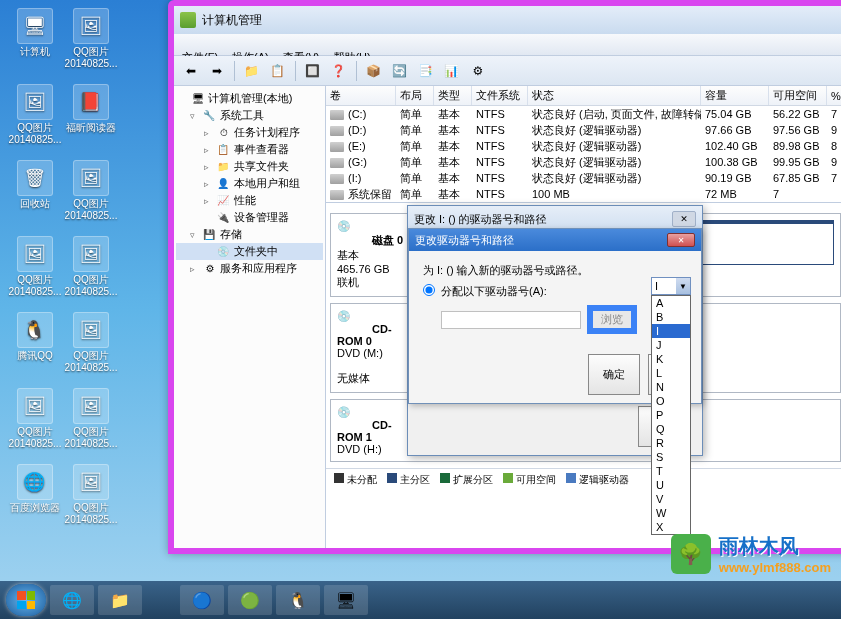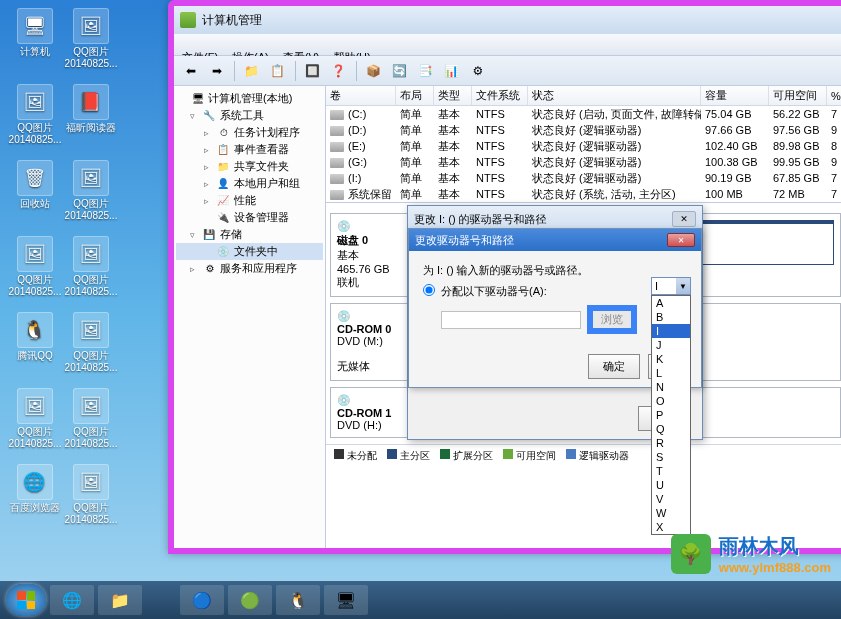--- a/index.html
+++ b/index.html
@@ -39,42 +39,42 @@
 .vol-head { background: linear-gradient(#fdfdfd,#eef2f8); border-bottom: 1px solid #d0d8e4; height: 20px; }
 .vol-head > div { padding: 2px 4px; border-right: 1px solid #d8e0ec; white-space: nowrap; overflow: hidden; }
 .vol-row { height: 16px; }
 .vol-row > div { padding: 0 4px; white-space: nowrap; overflow: hidden; }
 .vol-row .disk-ico { width: 14px; height: 10px; background: linear-gradient(#d0d0d0,#a0a0a0); border-radius: 1px; display: inline-block; margin-right: 4px; vertical-align: middle; }
 
 .diskmap-area { flex: 1; overflow: hidden; padding-top: 4px; }
 .disk-block { margin: 6px 4px; border: 1px solid #b0b8c4; }
 .disk-block-head { display: flex; align-items: flex-start; padding: 6px; gap: 8px; }
 .disk-label { font-size: 11px; flex: 0 0 80px; }
-.disk-label b { font-weight: bold; }
+.disk-label b { font-weight: bold; margin-left: 35px; }
 .disk-parts { flex: 1; display: flex; gap: 2px; }
 .part { flex: 1; border: 1px solid #2a4a7a; border-top: 4px solid #2a4a7a; padding: 2px 4px; font-size: 10px; background: #fff; min-height: 42px; }
 .legend { display: flex; gap: 10px; font-size: 10px; padding: 4px 8px; border-top: 1px solid #d0d8e4; align-items: center; }
 .lg-box { width: 10px; height: 10px; display: inline-block; margin-right: 3px; }
 
 
 .dialog { position: absolute; left: 407px; top: 205px; width: 296px; background: #f0f0f0; border: 1px solid #6b8db8; box-shadow: 2px 2px 8px rgba(0,0,0,.3); font-size: 11px; }
 .dlg-title { height: 26px; background: linear-gradient(#e6eef8,#cfdef0); display: flex; align-items: center; justify-content: space-between; padding: 0 6px; }
 .dlg-close { width: 24px; height: 16px; background: #d0d8e4; border: 1px solid #a0b0c8; border-radius: 2px; display: flex; align-items: center; justify-content: center; font-size: 9px; cursor: pointer; }
 
 .inner-dlg { position: absolute; left: 408px; top: 228px; width: 294px; background: #f4f4f4; border: 1px solid #7090b8; box-shadow: 2px 2px 6px rgba(0,0,0,.25); font-size: 11px; }
 .inner-title { height: 22px; background: linear-gradient(#4a8adc,#2b6fc8); color: #fff; display: flex; align-items: center; justify-content: space-between; padding: 0 6px; font-size: 11px; }
 .inner-close { width: 28px; height: 14px; background: linear-gradient(#e8a0a0,#d05050); border: 1px solid #803030; border-radius: 2px; display: flex; align-items: center; justify-content: center; font-size: 8px; color: #fff; cursor: pointer; }
 .inner-body { padding: 12px 14px; }
 .radio-row { display: flex; align-items: flex-start; gap: 6px; margin: 6px 0; }
 .radio-row input[type=radio] { width: 12px; height: 12px; }
 .radio-row.gray { color: #888; }
 .inner-input { width: 140px; height: 18px; border: 1px solid #c0c0c0; margin-left: 18px; background: #fff; }
 .browse { margin-left: 6px; padding: 1px 8px; border: 6px solid #3b82f6; background: #e8e8e8; color: #888; font-size: 11px; }
 .dlg-btns { display: flex; justify-content: flex-end; gap: 8px; padding: 8px 12px; }
-.dlg-btn { padding: 4px 14px; border: 1px solid #888; background: linear-gradient(#fdfdfd,#e4e4e4); font-size: 11px; cursor: pointer; }
+.dlg-btn { padding: 12px 14px; border: 1px solid #888; background: linear-gradient(#fdfdfd,#e4e4e4); font-size: 11px; cursor: pointer; }
 
 
 .combo { position: absolute; left: 651px; top: 277px; width: 40px; height: 18px; border: 1px solid #7090c0; background: #fff; display: flex; align-items: center; font-size: 11px; cursor: pointer; }
 .combo-val { flex: 1; padding: 0 3px; }
 .combo-btn { width: 14px; height: 100%; background: linear-gradient(#d0dcf0,#a8c0e0); display: flex; align-items: center; justify-content: center; font-size: 8px; }
 .droplist { position: absolute; left: 651px; top: 295px; width: 40px; border: 1px solid #666; background: #fff; font-size: 11px; max-height: 240px; overflow: hidden; }
 .droplist div { padding: 0 4px; line-height: 14px; cursor: pointer; }
 .droplist div.hl { background: #2a6ad0; color: #fff; }
 
 
@@ -300,21 +300,20 @@
               <div>状态良好 (逻辑驱动器)</div>
               <div>90.19 GB</div>
               <div>67.85 GB</div>
               <div>7</div>
             </div>
             <div class="vol-row">
               <div><span class="disk-ico"></span>系统保留</div>
               <div>简单</div>
               <div>基本</div>
               <div>NTFS</div>
-              <div>状态良好 (系统, 活动, 主分区)</div>
               <div>100 MB</div>
               <div>72 MB</div>
               <div>7</div>
             </div>
           </div>
       </div>
       <div class="diskmap-area">
         <div class="disk-block">
           <div class="disk-block-head">
             <div class="disk-label">

